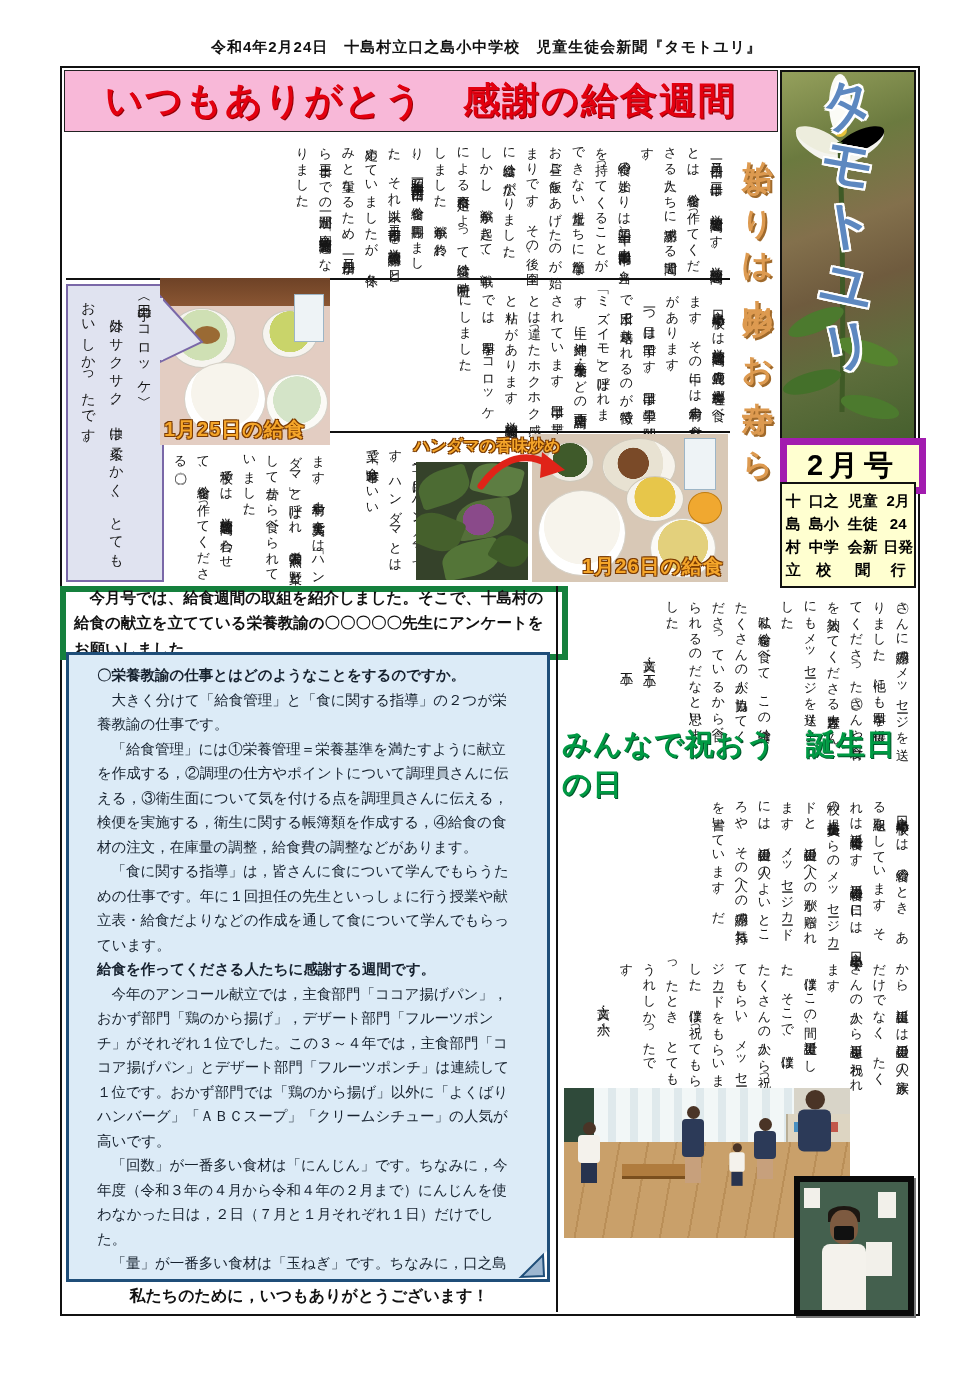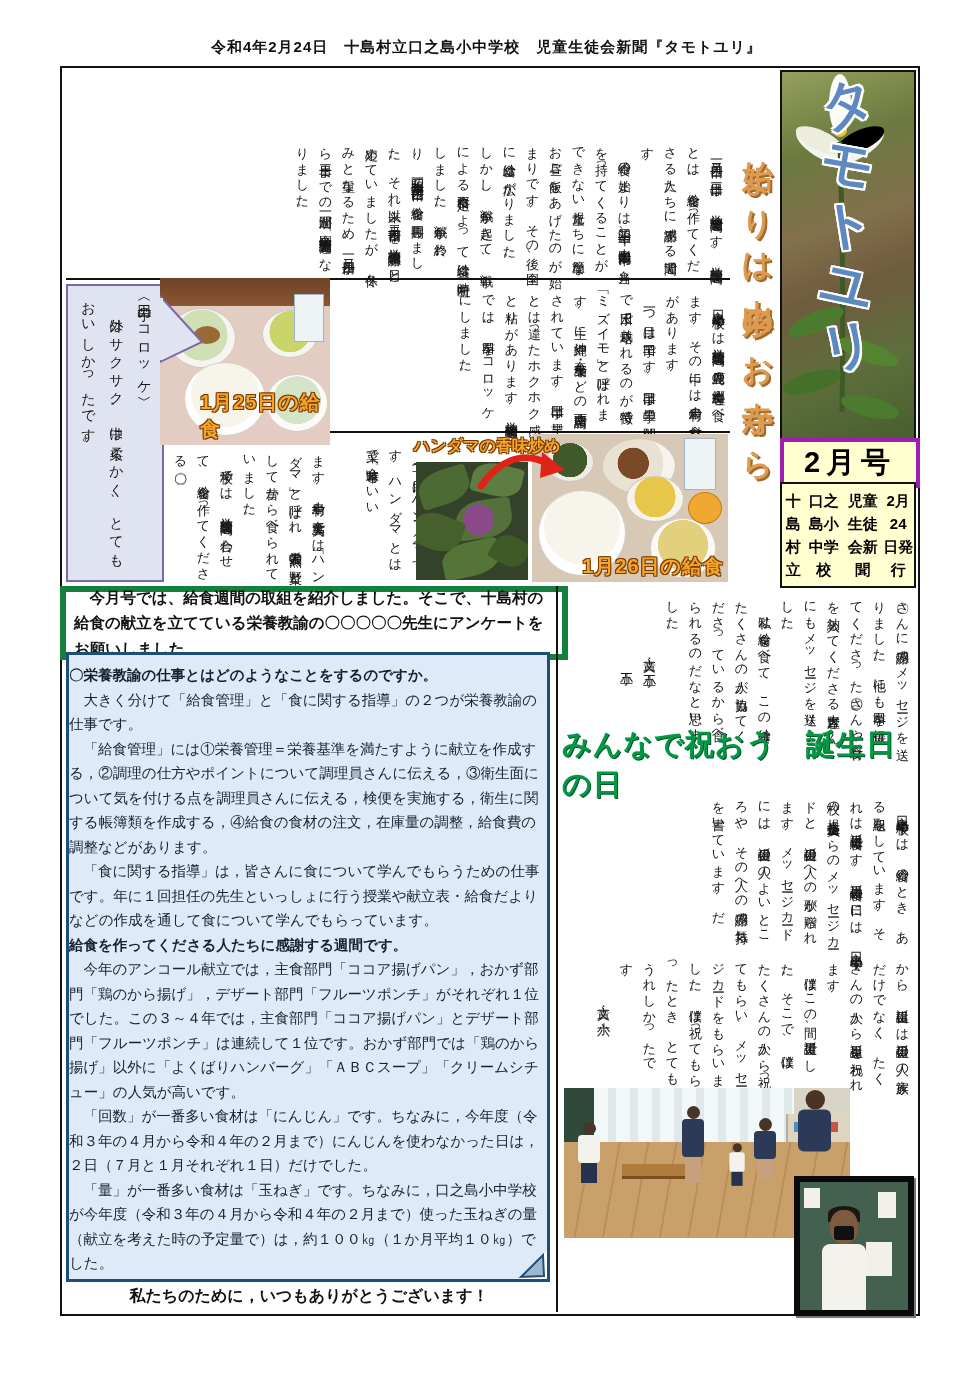--- a/index.html
+++ b/index.html
@@ -16,21 +16,21 @@
   #lily-box{left:780px;top:70px;width:132px;height:366px;border:2px solid #111;background:linear-gradient(160deg,#95a05c 0%,#6b7a3f 22%,#83704c 42%,#6f5b3e 58%,#5e6e3c 78%,#46602e 100%);overflow:hidden;}
   #lily-art{left:0;top:0;width:132px;height:366px;}
   #masthead-chars{left:0;top:4px;width:132px;height:360px;display:flex;flex-direction:column;align-items:center;gap:6px;}
   #masthead-chars span{font-size:52px;font-weight:bold;color:#5d88c0;line-height:1.05;
     text-shadow:-2px -2px 0 #fff,2px -2px 0 #fff,-2px 2px 0 #fff,2px 2px 0 #fff,0 2px 0 #fff,2px 0 0 #fff,0 -2px 0 #fff,-2px 0 0 #fff;}
   #masthead-chars span:nth-child(1){transform:rotate(-14deg);}
   #masthead-chars span:nth-child(2){transform:rotate(10deg);}
   #masthead-chars span:nth-child(3){transform:rotate(-9deg);}
   #masthead-chars span:nth-child(4){transform:rotate(12deg);}
   #masthead-chars span:nth-child(5){transform:rotate(-11deg);}
-  #issue-box{left:780px;top:438px;width:132px;height:42px;background:#ffffd0;border:4px solid #a21caf;display:flex;align-items:center;justify-content:center;font-size:29px;font-weight:bold;letter-spacing:6px;color:#000;}
+  #issue-box{left:780px;top:438px;width:132px;height:42px;background:#ffffd0;border:7px solid #a21caf;display:flex;align-items:center;justify-content:center;font-size:29px;font-weight:bold;letter-spacing:6px;color:#000;}
   #pub-box{left:780px;top:482px;width:132px;height:102px;background:#ffffd0;border:2px solid #111;display:flex;flex-direction:row;align-items:center;justify-content:center;font-weight:bold;font-size:15px;line-height:1.55;color:#000;text-align:center;}
   
   .vtext{writing-mode:vertical-rl;text-orientation:upright;white-space:pre-line;font-family:"Liberation Serif",serif;color:#161616;}
   .v13{font-size:13px;line-height:23px;letter-spacing:1px;}
   #a1-title{left:732px;top:136px;width:46px;height:446px;writing-mode:vertical-rl;text-orientation:upright;font-size:31px;font-weight:bold;color:#dd9a50;letter-spacing:8px;text-shadow:2px 2px 0 #a06a2c;font-family:"Liberation Sans",sans-serif;}
   #a1-band1{left:68px;top:138px;width:660px;height:140px;}
   #hr1{left:66px;top:278px;width:664px;height:0;border-top:2px solid #111;}
   #a1-band2{left:330px;top:286px;width:400px;height:142px;}
   #hr2{left:330px;top:431px;width:400px;height:0;border-top:2px solid #111;}
   #a1-band3a{left:334px;top:440px;width:96px;height:142px;}
@@ -44,41 +44,41 @@
   #photo25 .wood{position:absolute;left:0;top:0;width:100%;height:28px;background:linear-gradient(#6e4226,#8a5633);}
   .bowl{position:absolute;border-radius:50%;}
   #p25-bowl-salad{left:8px;top:30px;width:66px;height:58px;background:radial-gradient(circle at 50% 45%,#cfe0b4 0 55%,#f6f4ef 56% 100%);border:1px solid #cfcac0;}
   #p25-croquette{left:34px;top:48px;width:26px;height:18px;border-radius:50%;background:#9a6a34;}
   #p25-bowl-veg{left:102px;top:32px;width:54px;height:46px;background:radial-gradient(circle at 50% 45%,#c9d46a 0 55%,#f6f4ef 56% 100%);border:1px solid #cfcac0;}
   #p25-milk{left:134px;top:16px;width:28px;height:46px;background:#eef3f6;border:1px solid #9db5c6;}
   #p25-rice{left:24px;top:84px;width:80px;height:72px;background:radial-gradient(circle at 50% 42%,#f7f4ec 0 58%,#ffffff 59% 100%);border:1px solid #d5d0c6;}
   #p25-soup{left:106px;top:96px;width:60px;height:56px;background:radial-gradient(circle at 50% 45%,#d4e4c8 0 55%,#fbfaf6 56% 100%);border:1px solid #d5d0c6;}
   .photo-label{position:absolute;font-weight:bold;color:#f5a62a;font-family:"Liberation Sans",sans-serif;
     text-shadow:1px 1px 0 #7a3a00,-1px 1px 0 #7a3a00,1px -1px 0 #7a3a00,-1px -1px 0 #7a3a00;}
-  #p25-label{left:4px;bottom:2px;font-size:20px;letter-spacing:1px;margin-left:36px;}
+  #p25-label{left:4px;bottom:2px;font-size:20px;letter-spacing:1px;}
   
   #handama-caption{left:414px;top:436px;width:170px;font-size:16px;z-index:7;}
   #handama-photo{left:416px;top:462px;width:112px;height:118px;background:#35422a;overflow:hidden;}
   .leaf{position:absolute;border-radius:50% 10% 50% 10%;}
   #arrow-svg{left:476px;top:450px;width:90px;height:44px;z-index:8;}
   
   #photo26{left:532px;top:434px;width:196px;height:148px;background:#d8c8b6;overflow:hidden;}
   #p26-veg{left:14px;top:8px;width:46px;height:38px;background:radial-gradient(circle at 50% 45%,#3f5a2a 0 55%,#efece4 56% 100%);border:1px solid #cfc8ba;}
   #p26-meat{left:70px;top:4px;width:72px;height:54px;background:radial-gradient(circle at 42% 45%,#7a4a28 0 30%,#e8e2d2 31% 58%,#f6f3ec 59% 100%);border:1px solid #cfc8ba;}
   #p26-milk{left:152px;top:4px;width:30px;height:50px;background:#eef3f6;border:1px solid #9db5c6;}
   #p26-rice{left:6px;top:56px;width:86px;height:84px;background:radial-gradient(circle at 50% 42%,#f7f4ec 0 58%,#ffffff 59% 100%);border:1px solid #d5d0c6;}
   #p26-yellow{left:94px;top:42px;width:56px;height:44px;background:radial-gradient(circle at 50% 45%,#e7c64a 0 55%,#f6f3ec 56% 100%);border:1px solid #cfc8ba;}
   #p26-soup{left:118px;top:84px;width:64px;height:58px;background:radial-gradient(circle at 50% 45%,#e3d07c 0 55%,#fbfaf6 56% 100%);border:1px solid #d5d0c6;}
   #p26-orange{left:156px;top:58px;width:32px;height:30px;border-radius:50%;background:#f0a830;border:1px solid #c07c10;}
   #p26-label{right:4px;bottom:2px;font-size:20px;letter-spacing:1px;}
   
   #intro-box{left:60px;top:586px;width:496px;height:62px;border:6px solid #15803d;background:#fff;display:flex;align-items:center;}
   #intro-box p{margin:0;padding:2px 8px;font-weight:bold;font-size:15.5px;line-height:1.65;color:#111;}
   #col-divider{left:556px;top:586px;width:2px;height:726px;background:#111;}
-  #blue-box{left:66px;top:652px;width:484px;height:630px;border:3px solid #1f4e79;background:#dcebf7;box-sizing:border-box;padding:8px 0;overflow:hidden;}
+  #blue-box{left:66px;top:652px;width:484px;height:630px;border:3px solid #1f4e79;background:#dcebf7;box-sizing:border-box;padding:8px 28px;overflow:hidden;}
   #blue-box p{margin:0;font-size:14.5px;line-height:24.5px;color:#16212e;}
   #blue-box p.q{font-weight:bold;font-family:"Liberation Sans",sans-serif;}
   #blue-box p.a{font-family:"Liberation Serif",serif;}
   #dogear{position:absolute;right:-1px;bottom:-1px;width:30px;height:30px;}
   #thanks-footer{left:62px;top:1286px;width:494px;text-align:center;font-weight:bold;font-size:16px;color:#111;}
   
   #a1-cont{left:562px;top:592px;width:352px;height:150px;}
   #a2-title{left:562px;top:742px;width:354px;height:46px;font-size:29px;font-weight:bold;color:#009a44;letter-spacing:1px;text-shadow:1px 1px 0 #00552a;display:flex;align-items:center;}
   #a2-band1{left:564px;top:792px;width:350px;height:156px;}
   #a2-band2{left:564px;top:954px;width:350px;height:132px;}
@@ -104,20 +104,23 @@
 </style>
 </head>
 <body>
 
 <div id="page">
 
   <div class="abs" id="header-line">令和4年2月24日　十島村立口之島小中学校　児童生徒会新聞『タモトユリ』</div>
 
   <div class="abs" id="frame"></div>
 
+  <div class="abs" id="banner">
+    <span>いつもありがとう　感謝の給食週間</span>
+  </div>
 
   <div class="abs" id="lily-box">
     <svg class="abs" id="lily-art" viewBox="0 0 132 366">
       <g transform="translate(58,58)">
         <ellipse cx="0" cy="-26" rx="11" ry="30" fill="#fbfbf6"></ellipse>
         <ellipse cx="-24" cy="-8" rx="11" ry="28" fill="#f4f4ee" transform="rotate(-58)"></ellipse>
         <ellipse cx="24" cy="-8" rx="11" ry="28" fill="#f4f4ee" transform="rotate(58)"></ellipse>
         <ellipse cx="-18" cy="14" rx="10" ry="26" fill="#ededе6" transform="rotate(-115)"></ellipse>
         <ellipse cx="18" cy="14" rx="10" ry="26" fill="#ededdd" transform="rotate(115)"></ellipse>
         <circle cx="0" cy="0" r="7" fill="#e8c43c"></circle>

